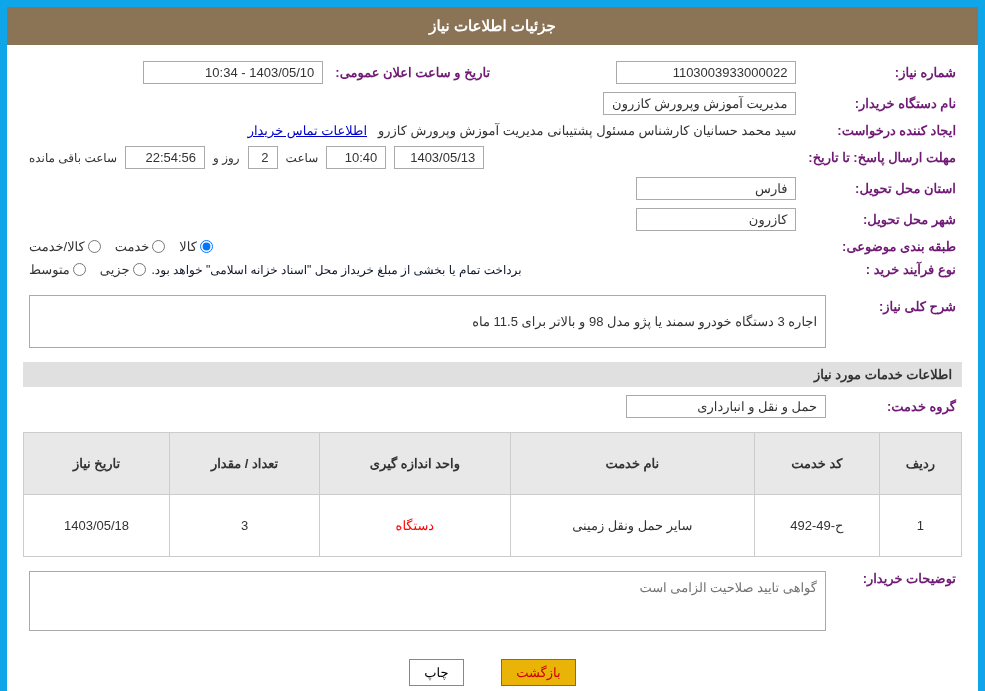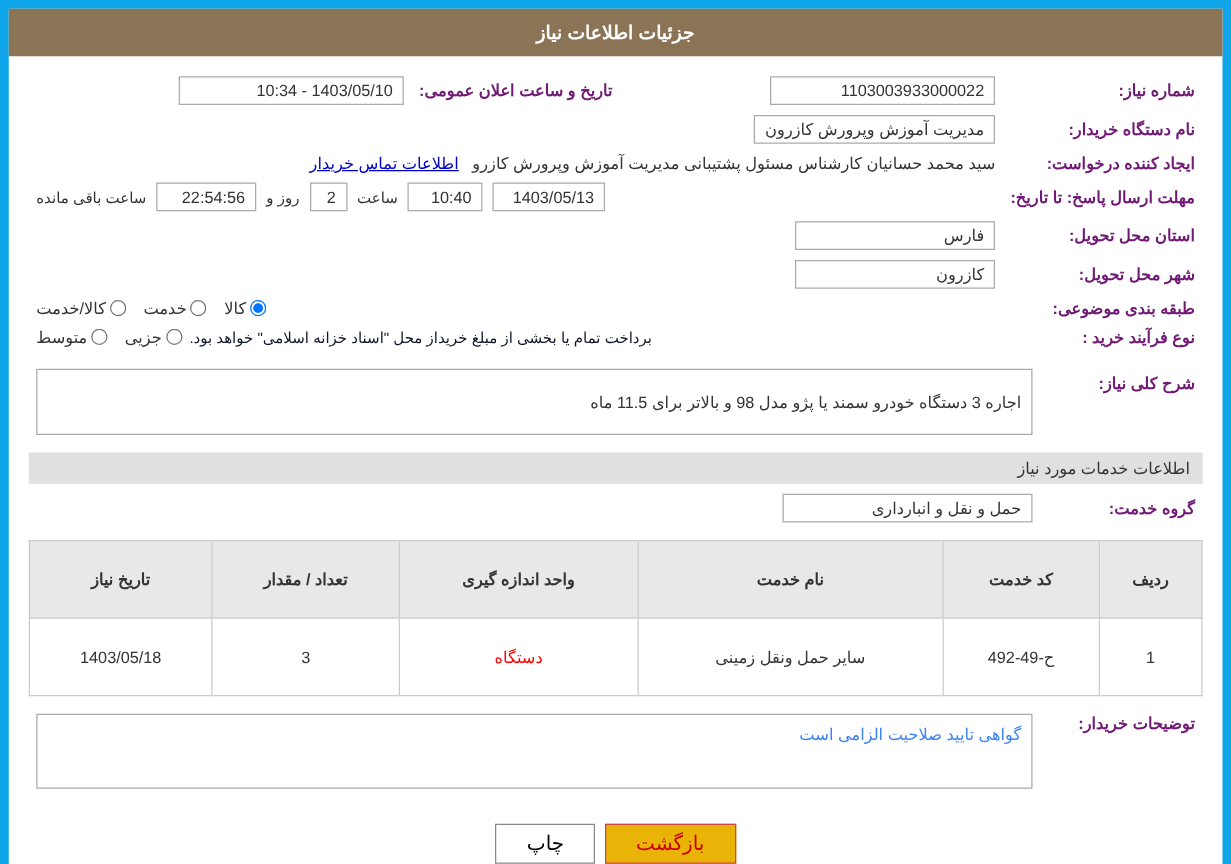--- a/index.html
+++ b/index.html
@@ -89,27 +89,27 @@
       color: #333;
       background: #fff;
       width: 100%;
       margin-top: 2px;
     }
     .button-bar {
       text-align: center;
       padding: 14px 0 16px 0;
     }
     .btn {
-      padding: 5px 24px;
-      margin: 0 2px;
+      padding: 5px 14px;
+      margin: 0 17px;
       border: 1px solid #888;
       background: #f0f0f0;
       cursor: pointer;
       font-family: Tahoma, Arial, sans-serif;
-      font-size: 16px;
+      font-size: 13px;
     }
     .btn-print {
       background: #fff;
       border: 1px solid #888;
     }
     .btn-back {
       background: #eab308;
       border: 1px solid #c44;
       color: #c00;
     }
@@ -140,21 +140,21 @@
       border: 1px solid #aaa;
       padding: 18px 8px;
       min-height: 36px;
       text-align: right;
       background: #fff;
       width: 100%;
     }
     .section-header {
       background: #e0e0e0;
       padding: 5px 10px;
-      font-weight: normal;
+      font-weight: bold;
       font-size: 13px;
       text-align: right;
       margin: 8px 0 4px 0;
     }
   </style>
 </head>
 <body>
 
 <div class="page-wrapper">
 
@@ -308,21 +308,21 @@
           </tr>
         </tbody>
     </table>
 
     <table class="info-table" style="margin-top:8px;">
       <tbody>
           <tr>
         <td class="label-cell" style="vertical-align:top; padding-top:6px;">توضیحات خریدار:</td>
         <td>
           <div class="description-box">
-            <span style="color:#3b82f6;">گواهی تایید صلاحیت الزامی است</span>
+            <span style="color:#737373;">گواهی تایید صلاحیت الزامی است</span>
           </div>
         </td>
       </tr>
     </tbody>
       </table>
 
     <div class="button-bar">
       <button class="btn btn-back">بازگشت</button>
       <button class="btn btn-print">چاپ</button>
     </div>

